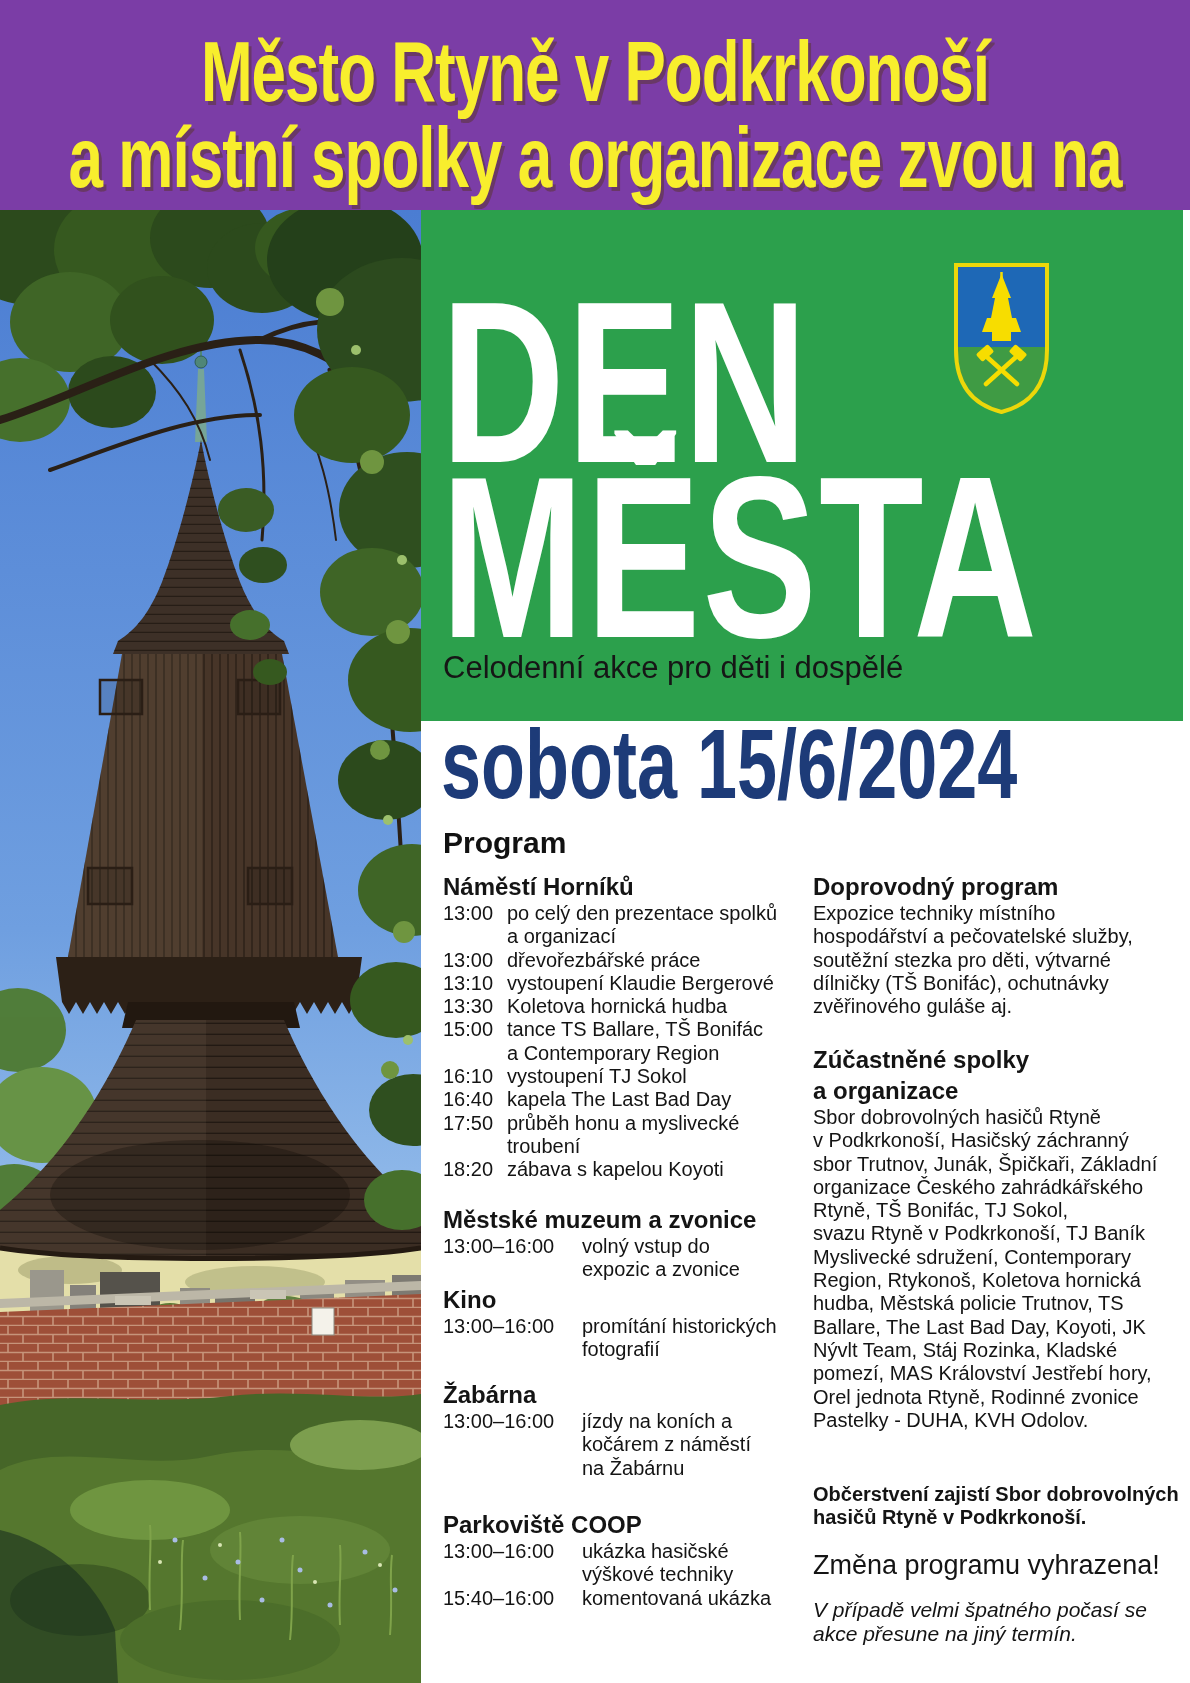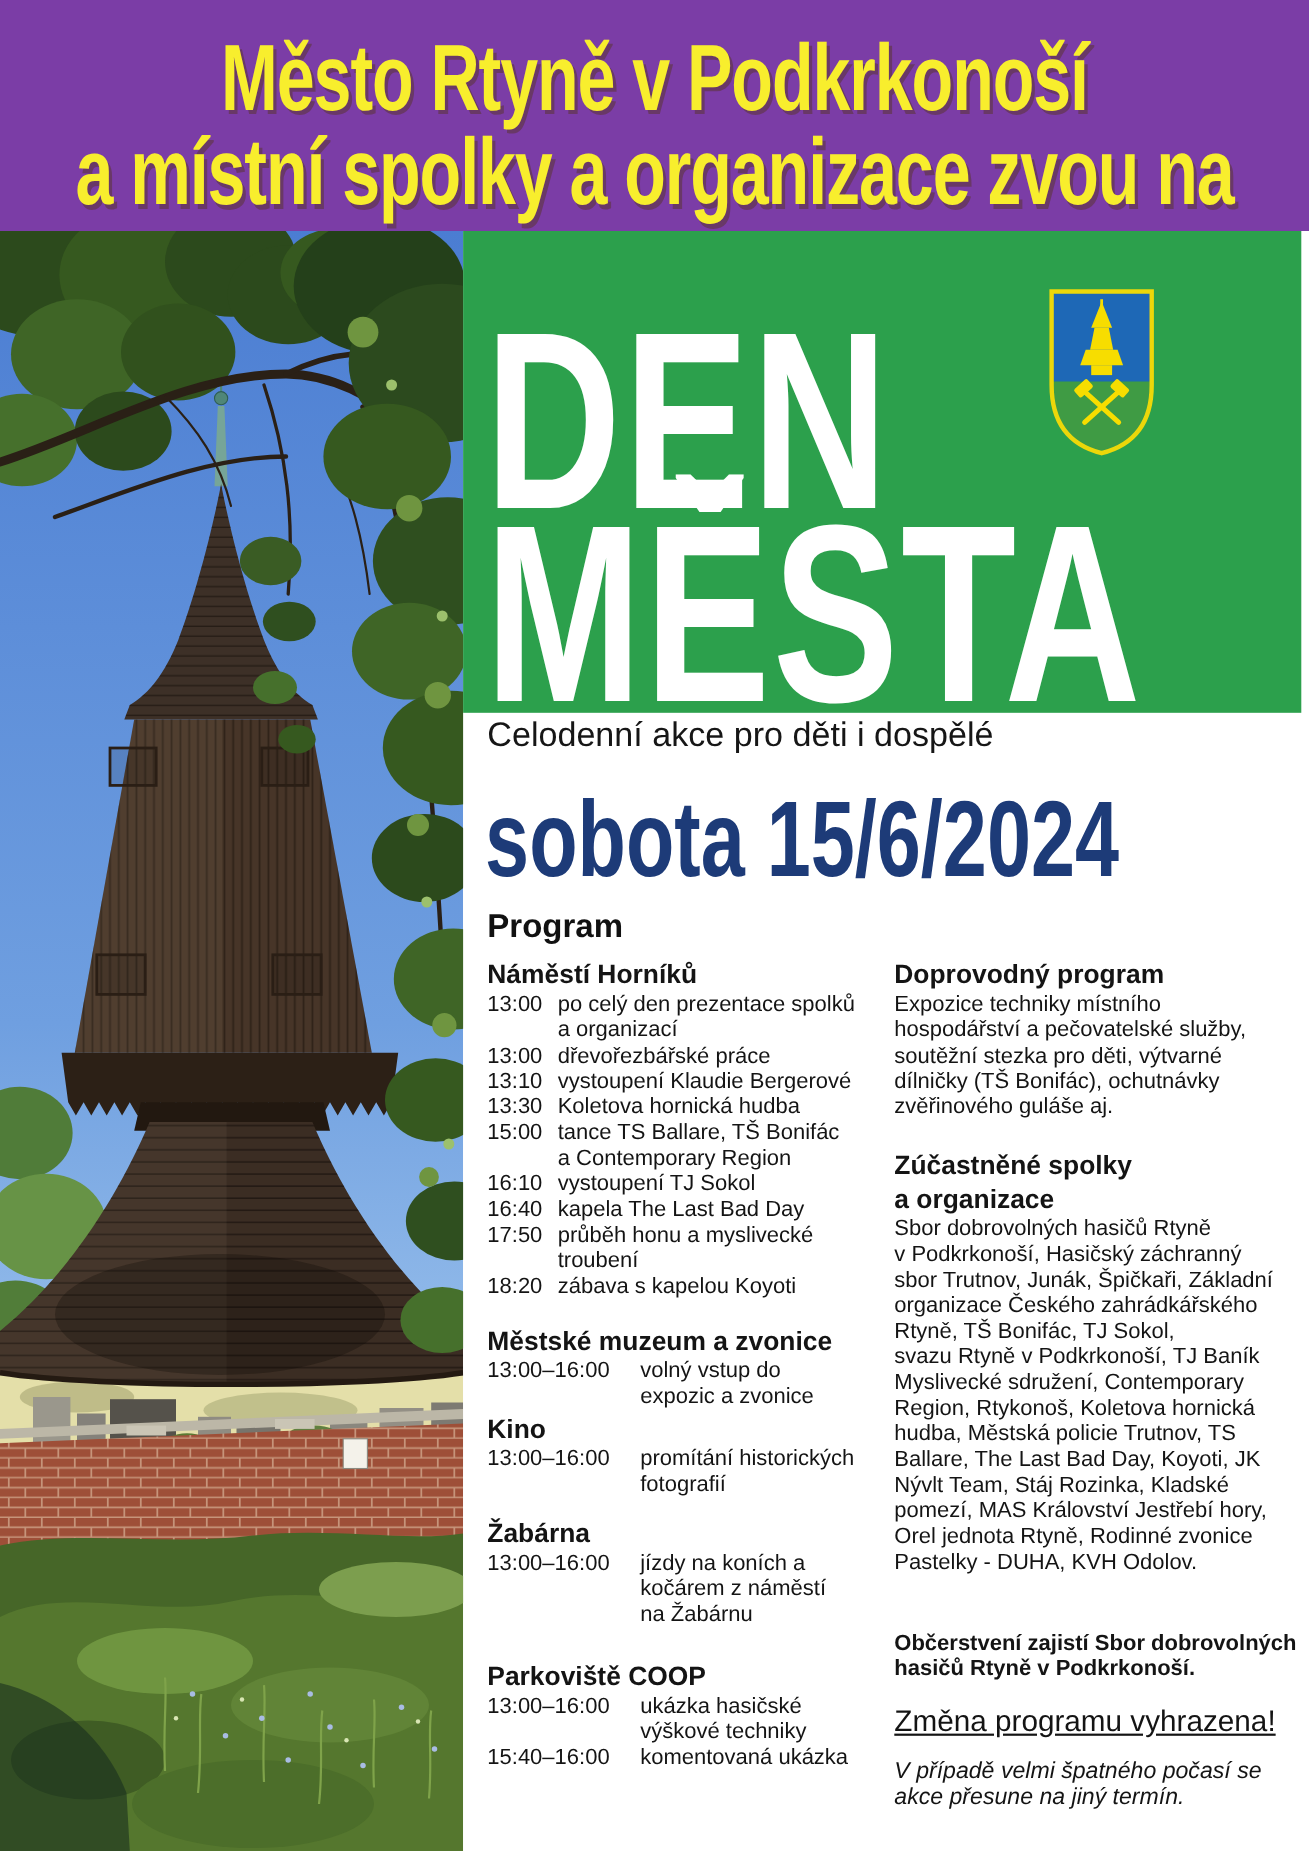--- a/index.html
+++ b/index.html
@@ -8,21 +8,21 @@
 
   
   .banner{position:absolute;left:0;top:0;width:1190px;height:210px;background:#7b3da6;}
   .banner-line{position:absolute;left:0;width:100%;text-align:center;color:#f8ee2d;font-weight:700;
                font-size:62px;line-height:70px;transform:scaleY(1.38);transform-origin:50% 0;
                letter-spacing:-1px;text-shadow:3px 3px 0 rgba(80,50,10,0.40);white-space:nowrap;}
   .banner-line.l1{top:24px;}
   .banner-line.l2{top:110px;}
 
   
-  .hero{position:absolute;left:421px;top:210px;width:762px;height:438px;background:#2ca04c;}
+  .hero{position:absolute;left:421px;top:210px;width:762px;height:511px;background:#2ca04c;}
   .hero-line{position:absolute;left:20px;color:#ffffff;font-weight:700;font-size:230px;line-height:230px;
              transform:scaleX(0.745);transform-origin:0 0;letter-spacing:3px;white-space:nowrap;}
   .hero-line.l1{top:58px;}
   .hero-line.l2{top:233px;}
   .emblem{position:absolute;left:532px;top:52px;width:97px;height:153px;}
 
   
   .tagline{position:absolute;left:443px;top:650px;font-size:31px;color:#161616;white-space:nowrap;}
   .date{position:absolute;left:441px;top:712px;font-size:72px;line-height:76px;font-weight:700;color:#1d3b78;
         transform:scaleY(1.36);transform-origin:0 0;white-space:nowrap;}
@@ -36,21 +36,21 @@
   .pdesc{font-size:20px;line-height:23.3px;}
   .pdesc div{white-space:nowrap;}
   .s1{top:872px;}  .s2{top:1205px;} .s3{top:1285px;} .s4{top:1380px;} .s5{top:1510px;}
 
   
   .rblock{position:absolute;left:813px;width:377px;color:#141414;}
   .rheading{margin:0;font-size:24px;line-height:30px;font-weight:700;white-space:nowrap;}
   .rheading2 div{font-size:24px;line-height:31px;font-weight:700;white-space:nowrap;}
   .rlines div{font-size:20px;line-height:23.3px;white-space:nowrap;}
   .r1{top:872px;} .r2{top:1044px;} .r3{top:1483px;font-weight:bold;}
-  .r4{top:1549px;font-size:27px;line-height:32px;white-space:nowrap;text-decoration:underline;}
+  .r4{top:1549px;font-size:27px;line-height:32px;white-space:nowrap;}
   .r5{top:1598px;}
   .r5 div{font-size:21px;line-height:23.5px;font-style:italic;white-space:nowrap;}
 
   
   .photo{position:absolute;left:0;top:210px;width:421px;height:1473px;}
 </style>
 </head>
 <body>
 
 <div class="poster">

